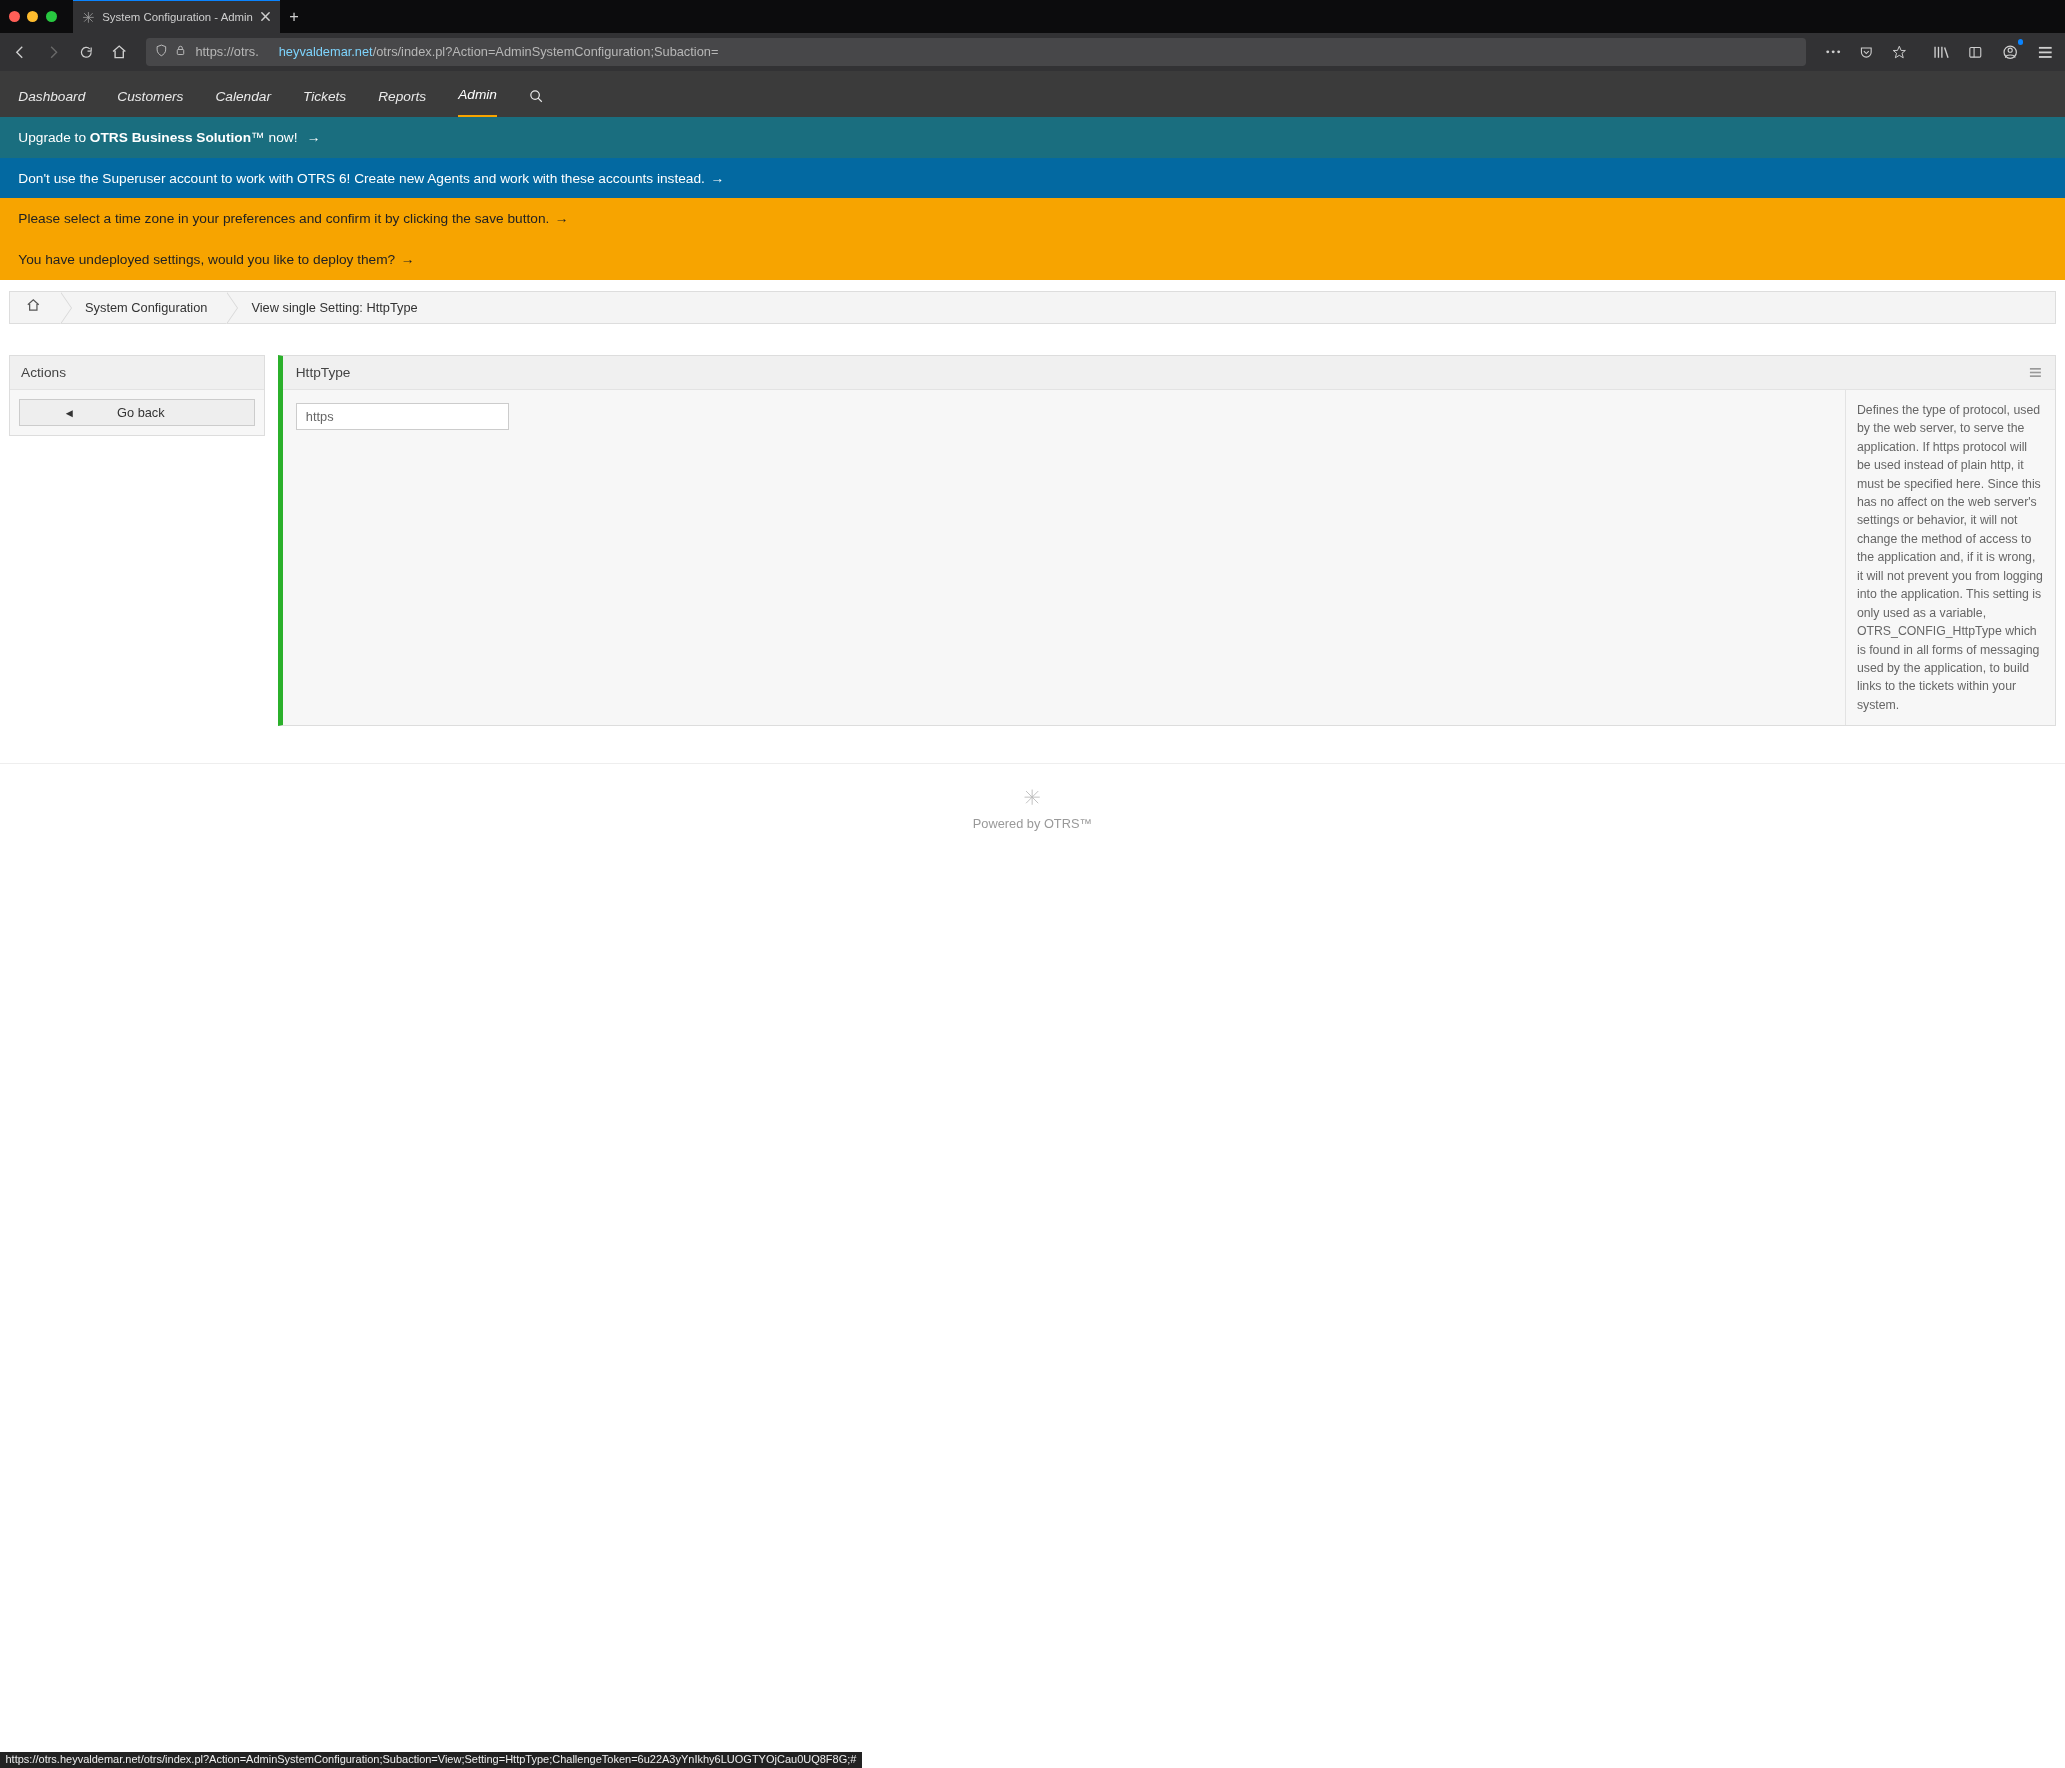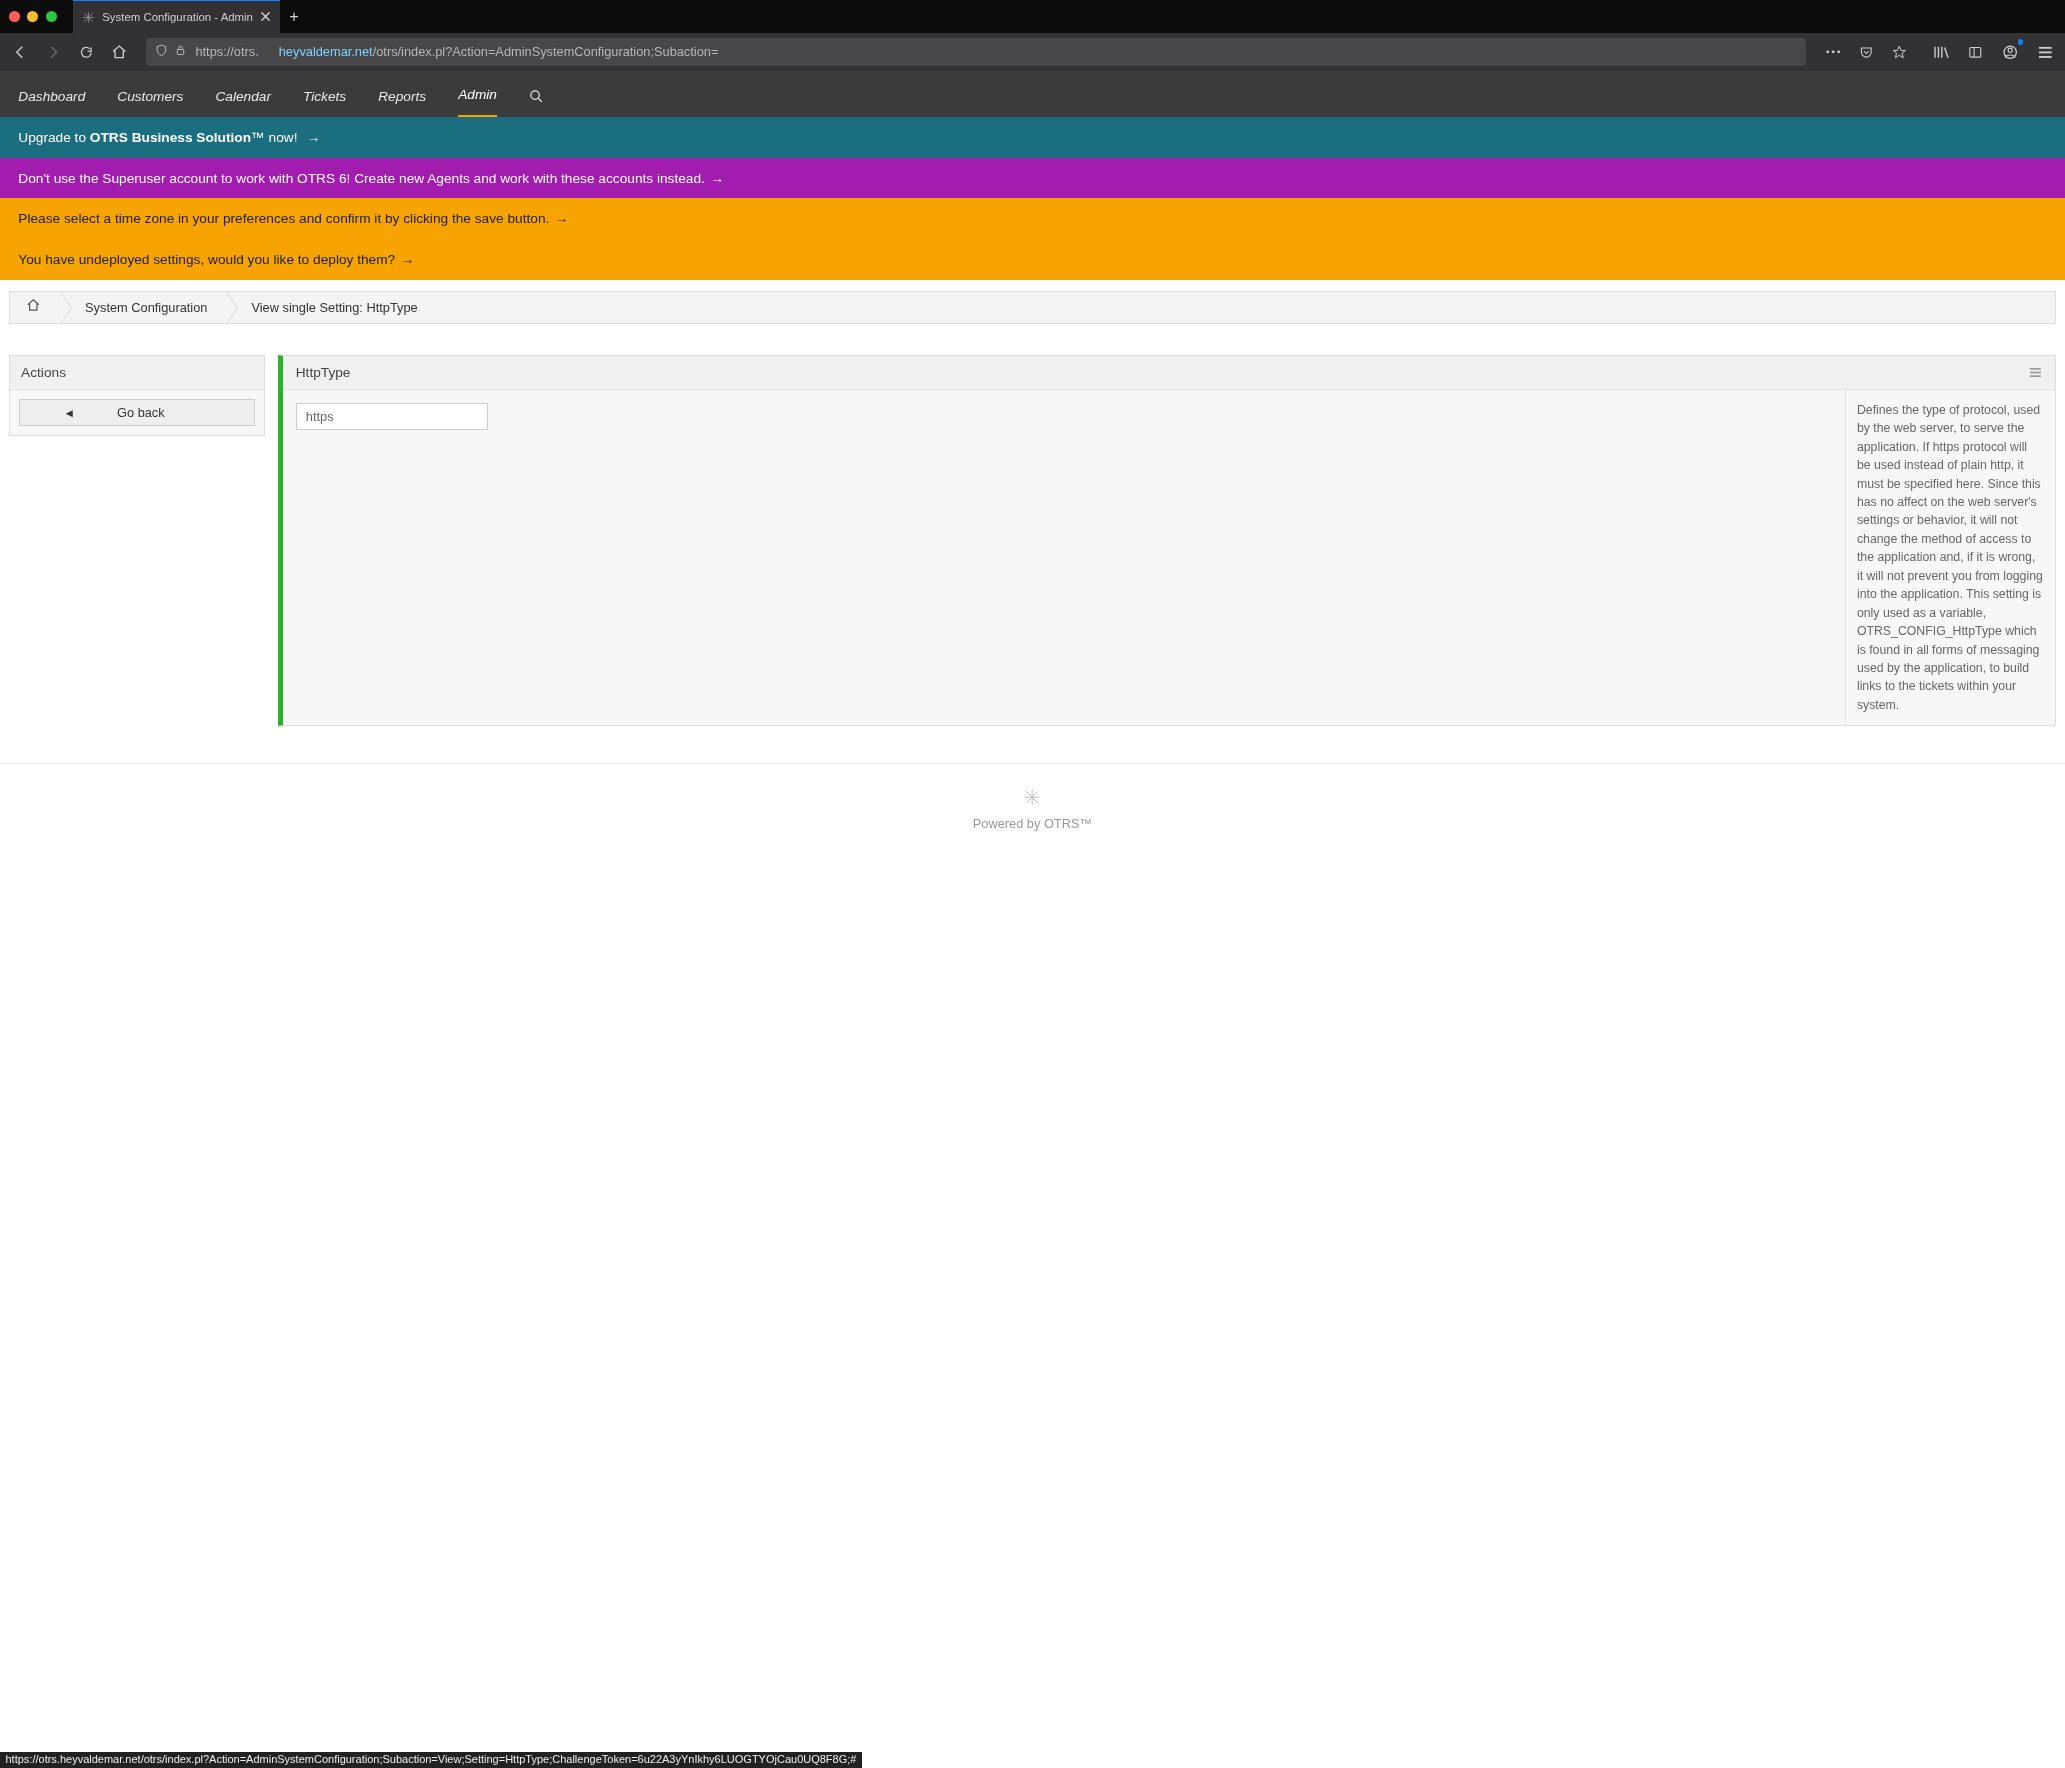--- a/index.html
+++ b/index.html
@@ -37,21 +37,21 @@
   .brand .ce { color:#9e9e9e; }
 
   .main-nav { display:flex; align-items:flex-end; gap: 32px; padding: 12.8px 18.3px 0 18.3px; font-style: italic; }
   .nav-item { color:#eaeaea; padding: 3.7px 0 12.8px 0; font-size: 13.7px; cursor:pointer; }
   .nav-item.active { color:#fff; border-bottom: 2.7px solid #f7a400; }
   .nav-search { color:#eaeaea; padding-bottom: 11px; }
 
   
   .banner { padding: 12.8px 18.3px; color:#fff; font-size: 13.7px; display:flex; align-items:center; cursor:pointer; }
   .banner.teal { background:#1a6e7f; }
-  .banner.red { background:#a21caf; }
+  .banner.red { background:#0369a1; }
   .banner.amber { background:#f7a400; color:#222; }
   .banner .arrow { margin-left: 5.5px; }
   .banner strong { color: inherit; }
 
   
   .breadcrumb { background:#f4f4f4; border:0.9px solid #ddd; margin: 11px 9.1px; height: 33px; display:flex; align-items:center; font-size:12.8px; color:#333; }
   .crumb { position:relative; padding: 0 20px 0 24px; height:100%; display:flex; align-items:center;justify-content:flex-end; }
   .crumb::after { content:""; position:absolute; right:-10px; top:0; width:0; height:0; border-top:16.4px solid transparent; border-bottom:16.4px solid transparent; border-left:11px solid #f4f4f4; z-index:2; }
   .crumb::before { content:""; position:absolute; right:-11px; top:0; width:0; height:0; border-top:16.4px solid transparent; border-bottom:16.4px solid transparent; border-left:11px solid #d8d8d8; z-index:1; }
   .crumb.first { padding-left: 16.4px; }
@@ -65,21 +65,21 @@
   .panel-body { padding: 9.1px; }
   .go-back-btn { width:100%; height: 27.4px; background:#eee; border:0.9px solid #ccc; display:flex; align-items:center; justify-content:center; gap:7.3px; cursor:pointer; }
   .go-back-btn .tri { font-size:9.1px; margin-right: 37px; margin-left: 5.5px; }
 
   .main { flex:1; display:flex; }
   .setting-panel { flex:1; border:0.9px solid #ddd; border-left: 5.5px solid #2bb02b; background:#f7f7f7; display:flex; flex-direction:column; }
   .setting-header { display:flex; align-items:center; justify-content:space-between; padding:9.1px 12.8px; border-bottom:0.9px solid #e3e3e3; background:#f0f0f0; }
   .setting-title { font-size: 13.7px; color:#444; }
   .setting-body { display:flex; flex:1; }
   .setting-value { flex:1; padding: 12.8px; }
-  .value-input { width: 192px; height: 27.4px; padding: 3.7px 9.1px; background:#fff; border:0.9px solid #ccc; color:#666; font-size:12.8px; }
+  .value-input { width: 213px; height: 27.4px; padding: 3.7px 9.1px; background:#fff; border:0.9px solid #ccc; color:#666; font-size:12.8px; }
   .setting-desc { width: 210px; border-left:0.9px solid #e3e3e3; padding: 11px; font-size: 12.3px; color:#666; line-height: 1.5; }
 
   
   .footer { text-align:center; color:#999; padding: 24px 0 37px 0; border-top:0.9px solid #eee; margin-top: 18.3px; }
   .footer .logo { margin-bottom: 7.3px; color:#bbb; }
 
   
   .statusbar { position: relative; background:#222; color:#eee; font-size:11px; padding:1.8px 5.5px; height:16.4px; line-height:12.8px; display:inline-block; }
   .status-wrap { position: fixed; left:0; bottom:0; }
 

